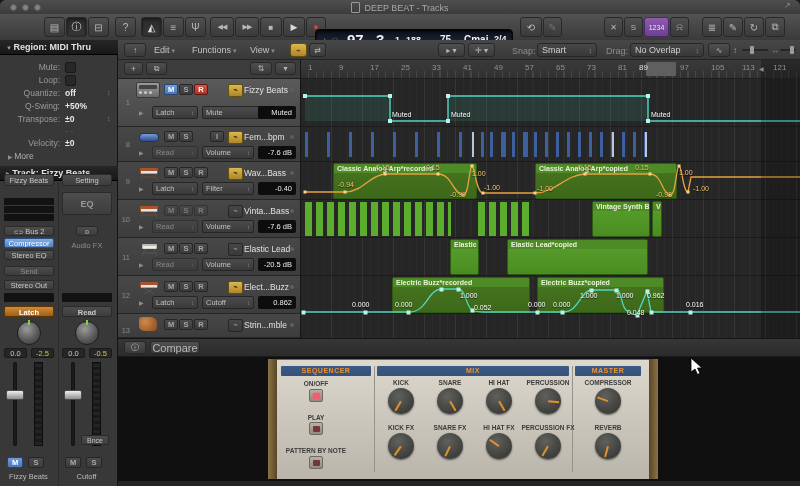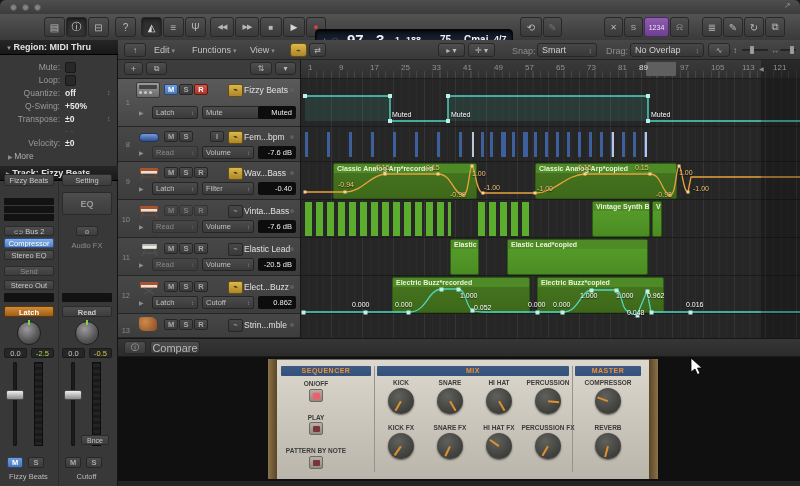--- a/index.html
+++ b/index.html
@@ -64,20 +64,21 @@
 </style>
 </head>
 <body>
 
 <div class="app">
 
   <div class="titlebar">
     <div class="tl-dot" style="left:10px"></div>
     <div class="tl-dot" style="left:22px"></div>
     <div class="tl-dot" style="left:34px"></div>
+    <div class="win-title"><span style="display:inline-block;width:7px;height:9px;border:1px solid #9a9a9a;border-radius:1px;vertical-align:-2px;margin-right:4px"></span><span>DEEP BEAT - Tracks</span></div>
   </div>
 
   <div class="toolbar">
     <div class="btn" style="left:44px;top:3px;width:21px;height:20px">▤</div>
     <div class="btn pressed" style="left:66px;top:3px;width:21px;height:20px">ⓘ</div>
     <div class="btn" style="left:88px;top:3px;width:21px;height:20px">⊟</div>
     <div class="btn" style="left:115px;top:3px;width:21px;height:20px">?</div>
     <div class="btn pressed" style="left:141px;top:3px;width:21px;height:20px">◭</div>
     <div class="btn" style="left:163px;top:3px;width:21px;height:20px">≡</div>
     <div class="btn" style="left:185px;top:3px;width:21px;height:20px">Ψ</div>
@@ -96,21 +97,21 @@
       <span style="left:60px;top:1px;font-size:15px">3</span>
       <span class="lab" style="left:57px">beat</span>
       <span style="left:79px;top:5px;font-size:9px">1</span>
       <span class="lab" style="left:76px">div</span>
       <span style="left:90px;top:5px;font-size:9px">188</span>
       <span class="lab" style="left:92px">tick</span>
       <span style="left:124px;top:4px;font-size:10px">75</span>
       <span class="lab" style="left:123px">bpm</span>
       <span style="left:148px;top:4px;font-size:10px">Cmaj</span>
       <span class="lab" style="left:152px">key</span>
-      <span style="left:178px;top:4px;font-size:9px">4/7</span>
+      <span style="left:178px;top:4px;font-size:9px">2/4</span>
       <span class="lab" style="left:173px">signature</span>
     </div>
 
     <div class="btn" style="left:520px;top:3px;width:22px;height:20px">⟲</div>
     <div class="btn dim" style="left:543px;top:3px;width:19px;height:20px">✎</div>
     <div class="btn" style="left:604px;top:3px;width:19px;height:20px;font-size:8px">✕</div>
     <div class="btn" style="left:624px;top:3px;width:19px;height:20px;font-size:8px">
         <span>S</span>
       </div>
     <div class="btn" style="left:644px;top:3px;width:25px;height:20px;font-size:7px;background:linear-gradient(#8f5cb0,#6d4090);color:#f0e4fa;border-color:#4a2a66">

